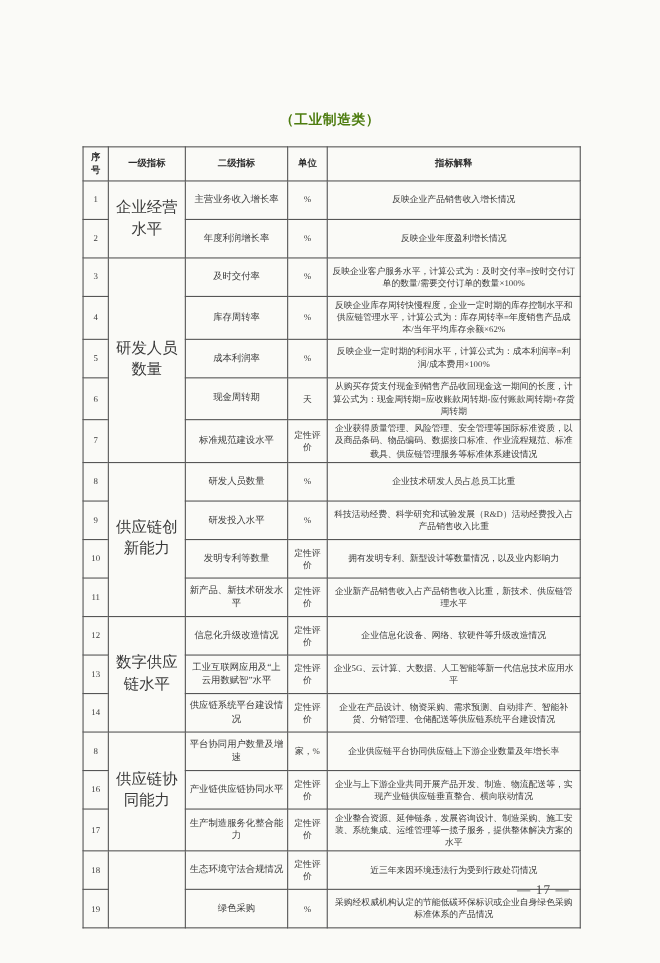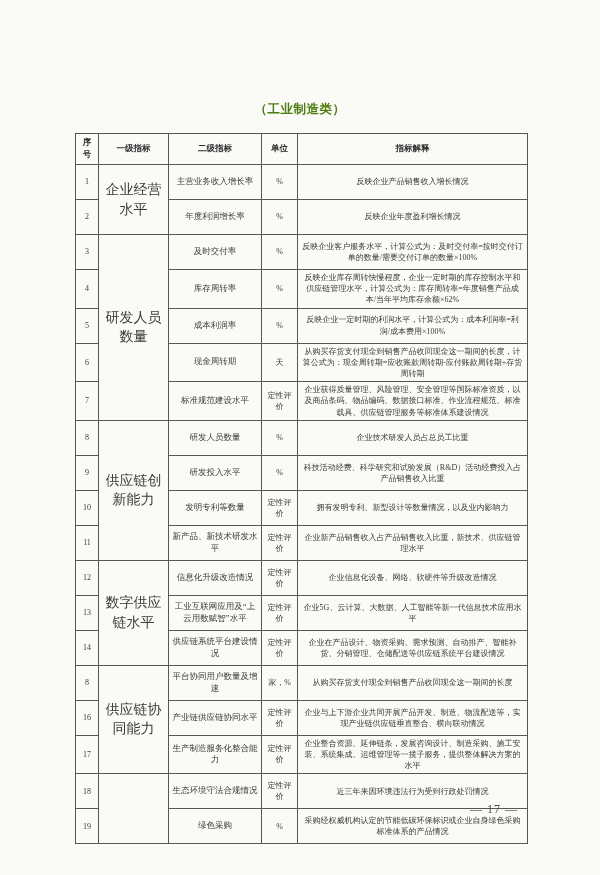--- a/index.html
+++ b/index.html
@@ -156,21 +156,21 @@
           <td>14</td>
           <td class="c-l2">供应链系统平台建设情况</td>
           <td>定性评价</td>
           <td class="c-expl">企业在产品设计、物资采购、需求预测、自动排产、智能补货、分销管理、仓储配送等供应链系统平台建设情况</td>
         </tr>
         <tr>
           <td>8</td>
           <td class="c-l1" rowspan="3">供应链协同能力</td>
           <td class="c-l2">平台协同用户数量及增速</td>
           <td>家，%</td>
-          <td class="c-expl">从购买存货支付现金到销售产品收回现金这一期间的长度</td>
+          <td class="c-expl">企业供应链平台协同供应链上下游企业数量及年增长率</td>
         </tr>
         <tr>
           <td>16</td>
           <td class="c-l2">产业链供应链协同水平</td>
           <td>定性评价</td>
           <td class="c-expl">企业与上下游企业共同开展产品开发、制造、物流配送等，实现产业链供应链垂直整合、横向联动情况</td>
         </tr>
         <tr>
           <td>17</td>
           <td class="c-l2">生产制造服务化整合能力</td>

